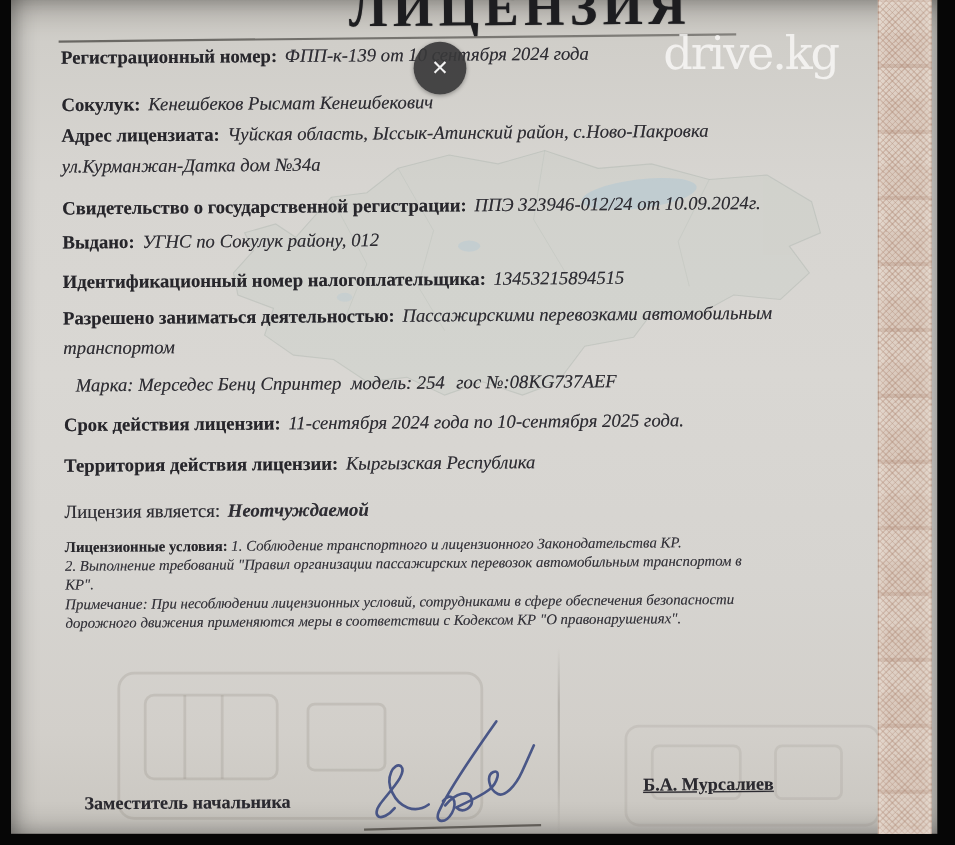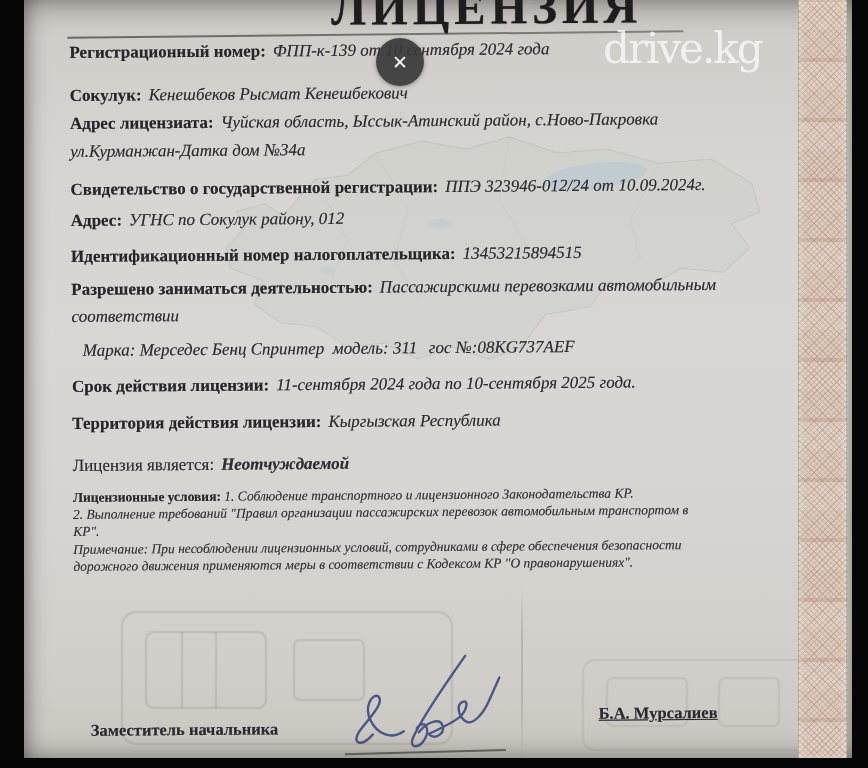--- a/index.html
+++ b/index.html
@@ -10,21 +10,20 @@
   }
   
   .paper{
     position:absolute;left:10px;top:0;right:16px;bottom:10px;
     background:linear-gradient(180deg,#c3c0ba 0%,#d0cec9 5%,#d7d5d1 22%,#d9d7d3 45%,#d6d4d0 70%,#d2cfca 88%,#c9c6c0 100%);
     box-shadow:
       inset 16px 0 22px -14px rgba(0,0,0,.40),
       inset -26px 0 30px -22px rgba(0,0,0,.28),
       inset 0 20px 26px -18px rgba(0,0,0,.32),
       inset 0 -18px 26px -16px rgba(0,0,0,.30);
-    margin-left: 14px;
   }
   
   .guilloche{
     position:absolute;top:0;bottom:0;right:5px;width:47px;
     background-color:#dccfc4;
     background-image:
       repeating-linear-gradient(45deg, rgba(173,134,114,.40) 0 1px, transparent 1px 4px),
       repeating-linear-gradient(-45deg, rgba(173,134,114,.40) 0 1px, transparent 1px 4px),
       repeating-linear-gradient(180deg, rgba(168,124,104,.28) 0 2px, rgba(228,211,198,.25) 2px 30px, rgba(214,190,175,.30) 30px 58px, rgba(168,124,104,.28) 58px 60px);
     border-left:1px solid rgba(150,112,94,.30);
@@ -124,35 +123,35 @@
       <div class="line" style="left:48px;top:111px;">
         <span class="lbl">Адрес лицензиата:</span><span class="val">Чуйская область, Ыссык-Атинский район, с.Ново-Пакровка</span>
       </div>
       <div class="line ital" style="left:48px;top:139px;">ул.Курманжан-Датка дом №34а</div>
 
       <div class="line" style="left:48px;top:177px;">
         <span class="lbl">Свидетельство о государственной регистрации:</span><span class="val">ППЭ 323946-012/24 от 10.09.2024г.</span>
       </div>
 
       <div class="line" style="left:48px;top:208px;">
-        <span class="lbl">Адрес:</span><span class="val">УГНС по Сокулук району, 012</span>
+        <span class="lbl">Выдано:</span><span class="val">УГНС по Сокулук району, 012</span>
       </div>
 
       <div class="line" style="left:48px;top:244px;">
         <span class="lbl">Идентификационный номер налогоплательщика:</span><span class="val">13453215894515</span>
       </div>
 
       <div class="line" style="left:48px;top:277px;">
         <span class="lbl">Разрешено заниматься деятельностью:</span><span class="val">Пассажирскими перевозками автомобильным</span>
       </div>
-      <div class="line ital" style="left:48px;top:304px;">соответствии</div>
+      <div class="line ital" style="left:48px;top:304px;">транспортом</div>
 
       <div>
         <span class="line ital" style="left:59px;top:338px;">Марка: Мерседес Бенц Спринтер</span>
-        <span class="line ital" style="left:309px;top:338px;">модель: 311</span>
+        <span class="line ital" style="left:309px;top:338px;">модель: 254</span>
         <span class="line ital" style="left:405px;top:338px;">гос №:08KG737AEF</span>
       </div>
 
       <div class="line" style="left:48px;top:374px;">
         <span class="lbl">Срок действия лицензии:</span><span class="val">11-сентября 2024 года по 10-сентября 2025 года.</span>
       </div>
 
       <div class="line" style="left:48px;top:411px;">
         <span class="lbl">Территория действия лицензии:</span><span class="val">Кыргызская Республика</span>
       </div>

